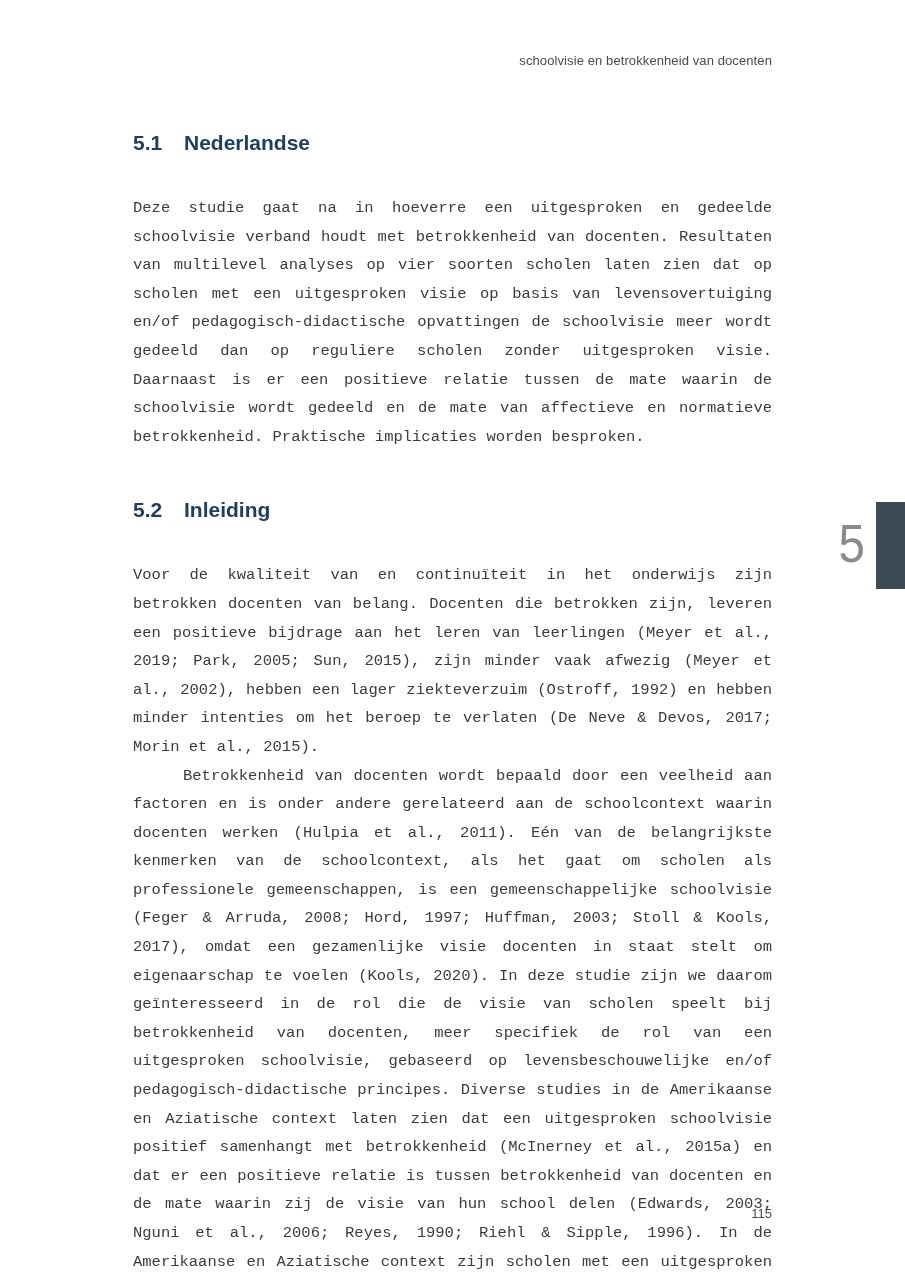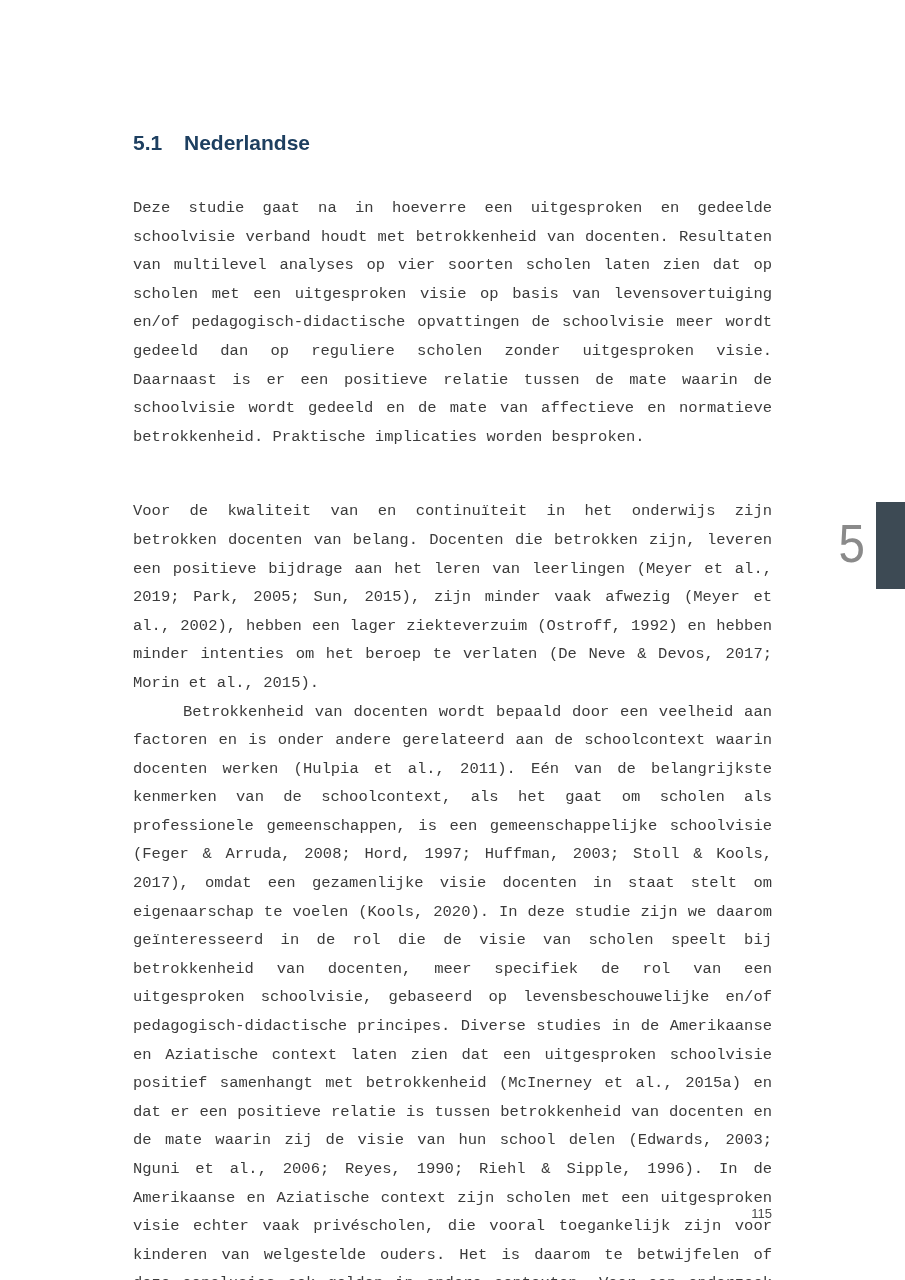--- a/index.html
+++ b/index.html
@@ -55,32 +55,37 @@
   .page-number{
     position:absolute;top:1206px;left:133px;width:639px;
     text-align:right;font-size:13px;color:var(--header-text);
   }
 </style>
 </head>
 <body>
 
 <div class="page">
 
+  <div class="running-header">schoolvisie en betrokkenheid van docenten</div>
 
   <main class="content">
 
     <section class="sec-1">
       <h2 class="section-heading">
         <span class="sec-num">5.1</span>
         <span class="sec-title">Nederlandse</span>
       </h2>
       <p class="body-par">Deze studie gaat na in hoeverre een uitgesproken en gedeelde schoolvisie verband houdt met betrokkenheid van docenten. Resultaten van multilevel analyses op vier soorten scholen laten zien dat op scholen met een uitgesproken visie op basis van levensovertuiging en/of pedagogisch-didactische opvattingen de schoolvisie meer wordt gedeeld dan op reguliere scholen zonder uitgesproken visie. Daarnaast is er een positieve relatie tussen de mate waarin de schoolvisie wordt gedeeld en de mate van affectieve en normatieve betrokkenheid. Praktische implicaties worden besproken.</p>
     </section>
 
     <section class="sec-2">
+      <h2 class="section-heading">
+        <span class="sec-num">5.2</span>
+        <span class="sec-title">Inleiding</span>
+      </h2>
       <p class="body-par">Voor de kwaliteit van en continuïteit in het onderwijs zijn betrokken docenten van belang. Docenten die betrokken zijn, leveren een positieve bijdrage aan het leren van leerlingen (Meyer et al., 2019; Park, 2005; Sun, 2015), zijn minder vaak afwezig (Meyer et al., 2002), hebben een lager ziekteverzuim (Ostroff, 1992) en hebben minder intenties om het beroep te verlaten (De Neve &amp; Devos, 2017; Morin et al., 2015).</p>
       <p class="body-par indent">Betrokkenheid van docenten wordt bepaald door een veelheid aan factoren en is onder andere gerelateerd aan de schoolcontext waarin docenten werken (Hulpia et al., 2011). Eén van de belangrijkste kenmerken van de schoolcontext, als het gaat om scholen als professionele gemeenschappen, is een gemeenschappelijke schoolvisie (Feger &amp; Arruda, 2008; Hord, 1997; Huffman, 2003; Stoll &amp; Kools, 2017), omdat een gezamenlijke visie docenten in staat stelt om eigenaarschap te voelen (Kools, 2020). In deze studie zijn we daarom geïnteresseerd in de rol die de visie van scholen speelt bij betrokkenheid van docenten, meer specifiek de rol van een uitgesproken schoolvisie, gebaseerd op levensbeschouwelijke en/of pedagogisch-didactische principes. Diverse studies in de Amerikaanse en Aziatische context laten zien dat een uitgesproken schoolvisie positief samenhangt met betrokkenheid (McInerney et al., 2015a) en dat er een positieve relatie is tussen betrokkenheid van docenten en de mate waarin zij de visie van hun school delen (Edwards, 2003; Nguni et al., 2006; Reyes, 1990; Riehl &amp; Sipple, 1996). In de Amerikaanse en Aziatische context zijn scholen met een uitgesproken visie echter vaak privéscholen, die vooral toegankelijk zijn voor kinderen van welgestelde ouders. Het is daarom te betwijfelen of deze conclusies ook gelden in andere contexten. Voor een onderzoek naar de relatie tussen een uitgesproken schoolvisie en docentenbetrokkenheid leent de Nederlandse</p>
     </section>
 
   </main>
 
   <div class="chapter-tab">
     <span class="chapter-number">5</span>
     <span class="chapter-tab-bar"></span>
   </div>

